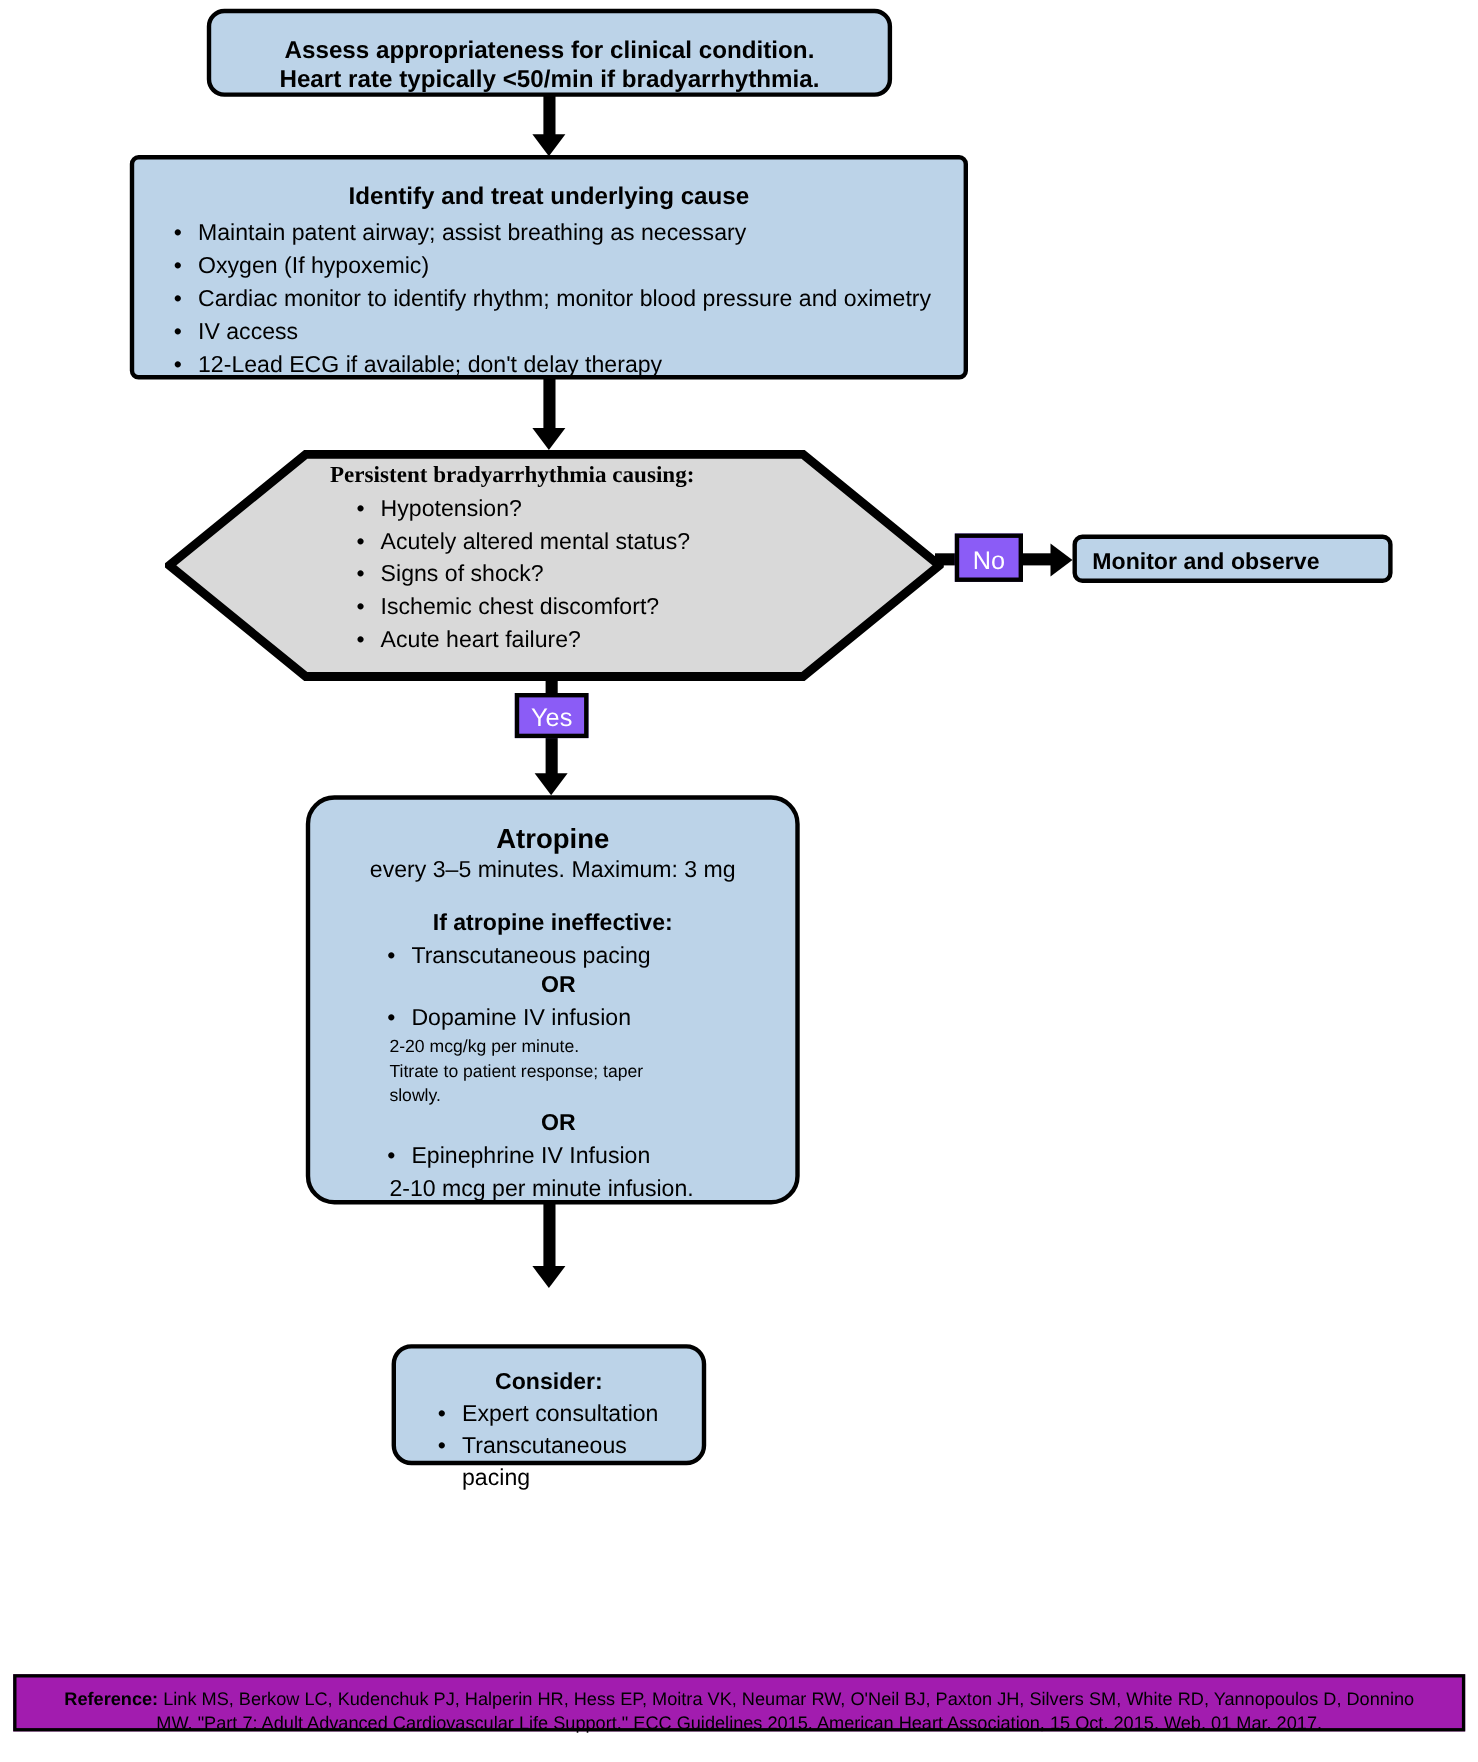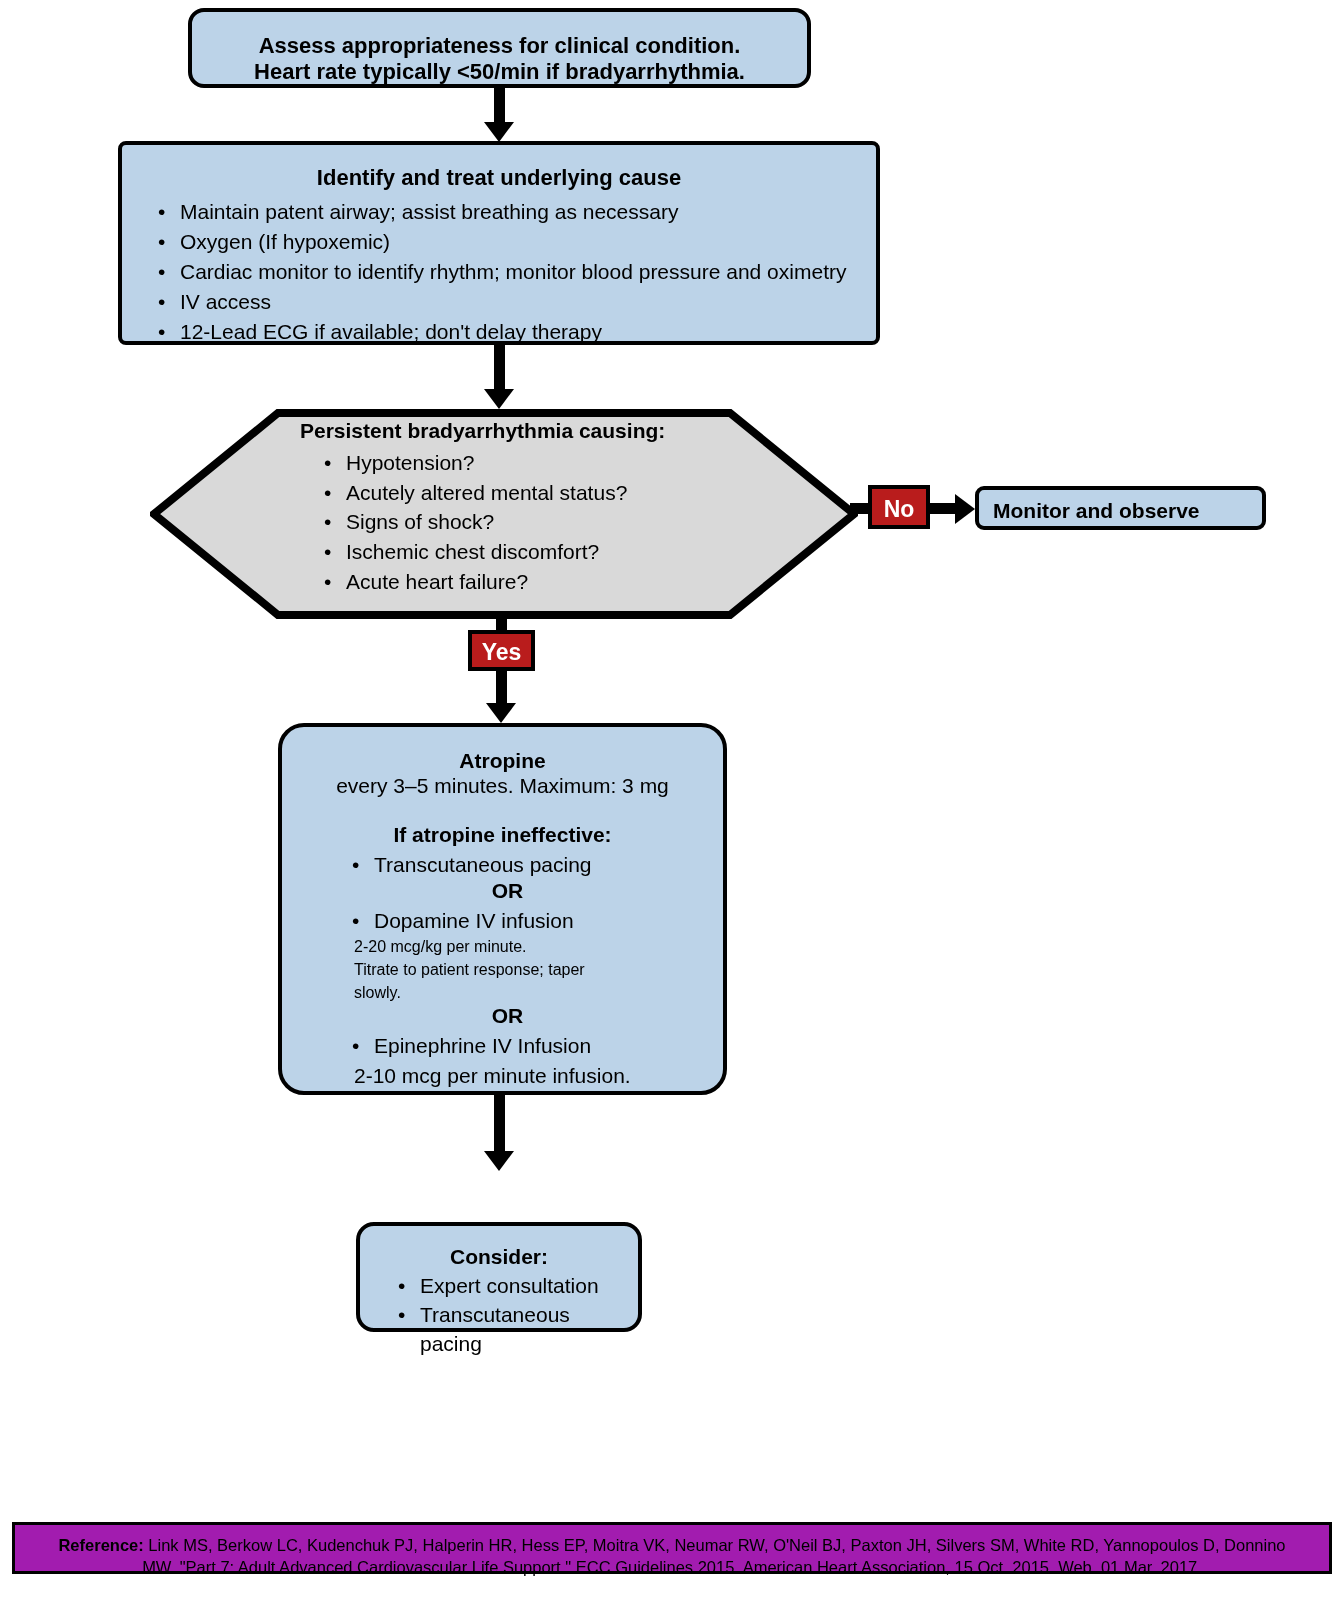--- a/index.html
+++ b/index.html
@@ -100,21 +100,21 @@
     position: absolute;
     left: 0; top: 0;
     width: 708px; height: 210px;
   }
   #hex-content {
     position: absolute;
     left: 150px;
     top: 10px;
     width: 430px;
   }
-  #hex-content .title { font-size: 21px; text-align: left; }
+  #hex-content .title { font-size: 21px; text-align: left; font-family: Liberation Serif, serif; }
   #hex-content ul.bl {
     margin-top: 4px;
     font-size: 21px;
     padding-left: 16px;
   }
   #hex-content ul.bl > li { line-height: 1.42; }
 
   
   #box-monitor {
     left: 975px;
@@ -130,21 +130,21 @@
   }
 
   
   #box-atropine {
     left: 278px;
     top: 723px;
     width: 449px;
     height: 372px;
     border-radius: 26px;
   }
-  #box-atropine .title { font-size: 21px; padding-top: 14px; }
+  #box-atropine .title { font-size: 25px; padding-top: 14px; }
   #box-atropine .plain { font-size: 21px; }
   #box-atropine .sub {
     font-weight: bold;
     font-size: 21px;
     text-align: center;
     margin-top: 24px;
   }
   #box-atropine ul.bl {
     font-size: 21px;
     padding-left: 48px;
@@ -196,24 +196,24 @@
     width: 0; height: 0;
     border-top: 15px solid transparent;
     border-bottom: 15px solid transparent;
     border-left: 20px solid #000000;
     z-index: 1;
   }
 
   
   .badge {
     position: absolute;
-    background: #b91c1c;
+    background: #8b5cf6;
     border: 4px solid #000000;
     color: #ffffff;
-    font-weight: bold;
+    font-weight: normal;
     font-size: 23px;
     text-align: center;
     box-sizing: border-box;
     z-index: 5;
   }
   #badge-no {
     left: 868px;
     top: 485px;
     width: 62px;
     height: 44px;

